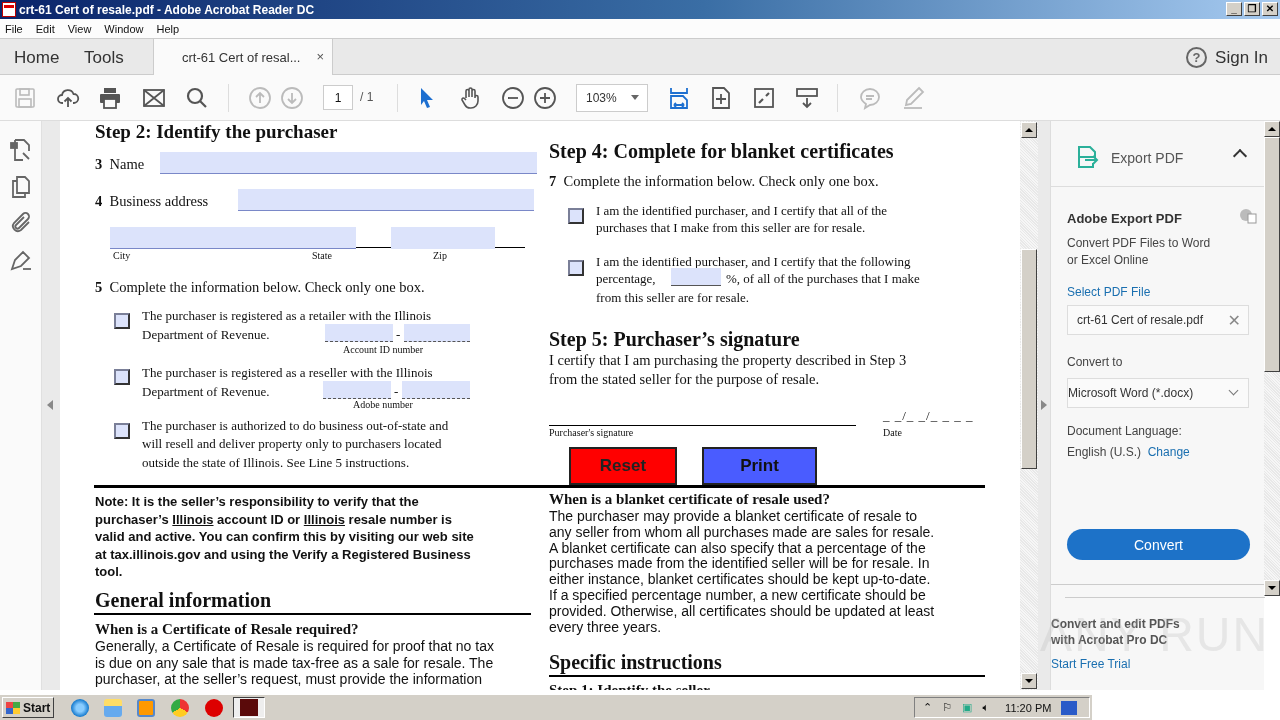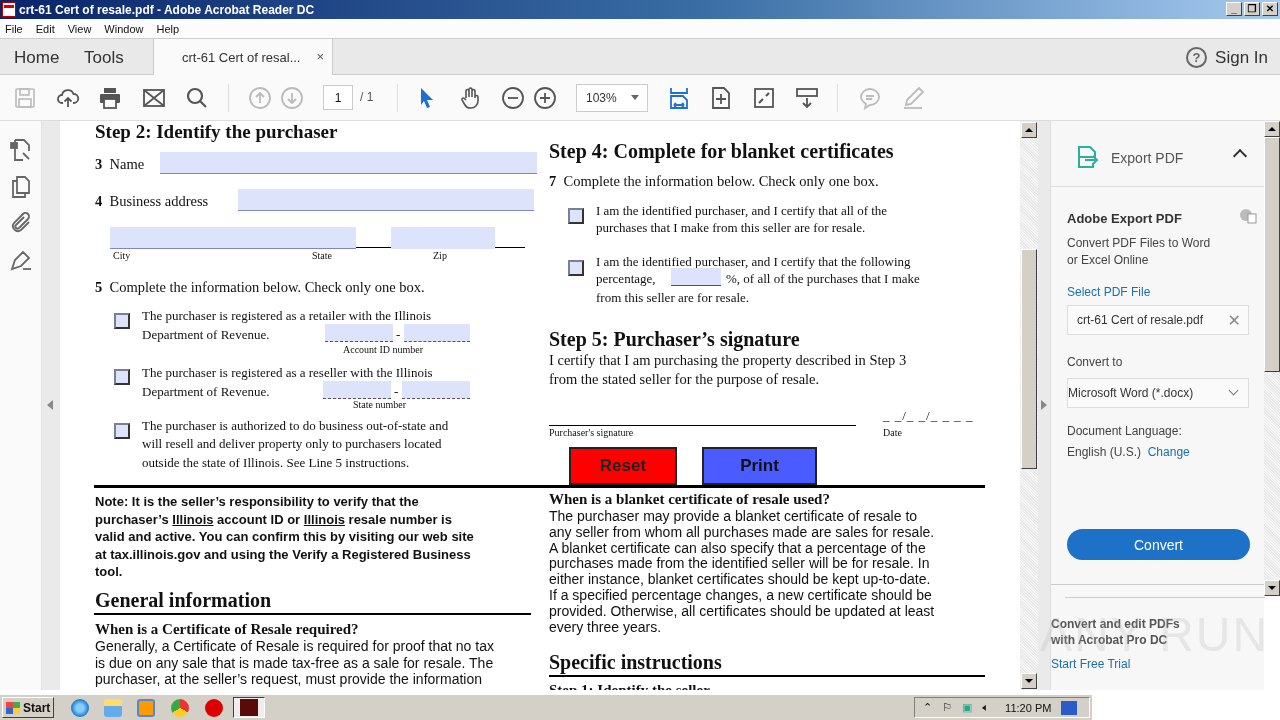--- a/index.html
+++ b/index.html
@@ -268,21 +268,21 @@
   <div class="pdf t13" style="left:336px;top:206px">-</div>
   <div class="field" style="left:344px;top:203px;width:66px;height:18px;border-bottom:1px dashed #555"></div>
   <div class="pdf small" style="left:283px;top:223px">Account ID number</div>
 
   <div class="cb" style="left:54px;top:248px"></div>
   <div class="pdf t13" style="left:82px;top:244px">The purchaser is registered as a reseller with the Illinois</div>
   <div class="pdf t13" style="left:82px;top:263px">Department of Revenue.</div>
   <div class="field" style="left:263px;top:260px;width:68px;height:18px;border-bottom:1px dashed #555"></div>
   <div class="pdf t13" style="left:334px;top:263px">-</div>
   <div class="field" style="left:342px;top:260px;width:68px;height:18px;border-bottom:1px dashed #555"></div>
-  <div class="pdf small" style="left:293px;top:278px">State number</div>
+  <div class="pdf small" style="left:293px;top:278px">Adobe number</div>
 
   <div class="cb" style="left:54px;top:302px"></div>
   <div class="pdf t13" style="left:82px;top:297px">The purchaser is authorized to do business out-of-state and</div>
   <div class="pdf t13" style="left:82px;top:315px">will resell and deliver property only to purchasers located</div>
   <div class="pdf t13" style="left:82px;top:334px">outside the state of Illinois. See Line 5 instructions.</div>
 
   <div class="pdf h2" style="left:489px;top:19px;font-size:20px">Step 4:  Complete for blanket certificates</div>
   <div class="pdf t14" style="left:489px;top:52px"><b>7</b>&nbsp; <span>Complete the information below. Check only one box.</span></div>
   <div class="cb" style="left:508px;top:87px"></div>
   <div class="pdf t13" style="left:536px;top:82px">I am the identified purchaser, and I certify that all of the</div>
@@ -323,21 +323,21 @@
     <div>purchaser, at the seller’s request, must provide the information</div>
   </div>
 
   <div class="pdf" style="left:489px;top:370px;font-size:15px;font-weight:bold">When is a blanket certificate of resale used?</div>
   <div class="blk" style="left:489px;top:388px;font-size:14px;line-height:15.8px">
     <div>The purchaser may provide a blanket certificate of resale to</div>
     <div>any seller from whom all purchases made are sales for resale.</div>
     <div>A blanket certificate can also specify that a percentage of the</div>
     <div>purchases made from the identified seller will be for resale. In</div>
     <div>either instance, blanket certificates should be kept up-to-date.</div>
-    <div>If a specified percentage changes, a new certificate should be</div>
+    <div>If a specified percentage number, a new certificate should be</div>
     <div>provided. Otherwise, all certificates should be updated at least</div>
     <div>every three years.</div>
   </div>
   <div class="pdf" style="left:489px;top:530px;font-size:20px;font-weight:bold">Specific instructions</div>
   <div class="rule" style="left:489px;top:554px;width:436px;height:2px"></div>
   <div class="pdf" style="left:489px;top:561px;font-size:15px;font-weight:bold">Step 1: Identify the seller</div>
 </div>
 
 <div class="vscroll">
   <div class="sbtn" style="top:1px">

